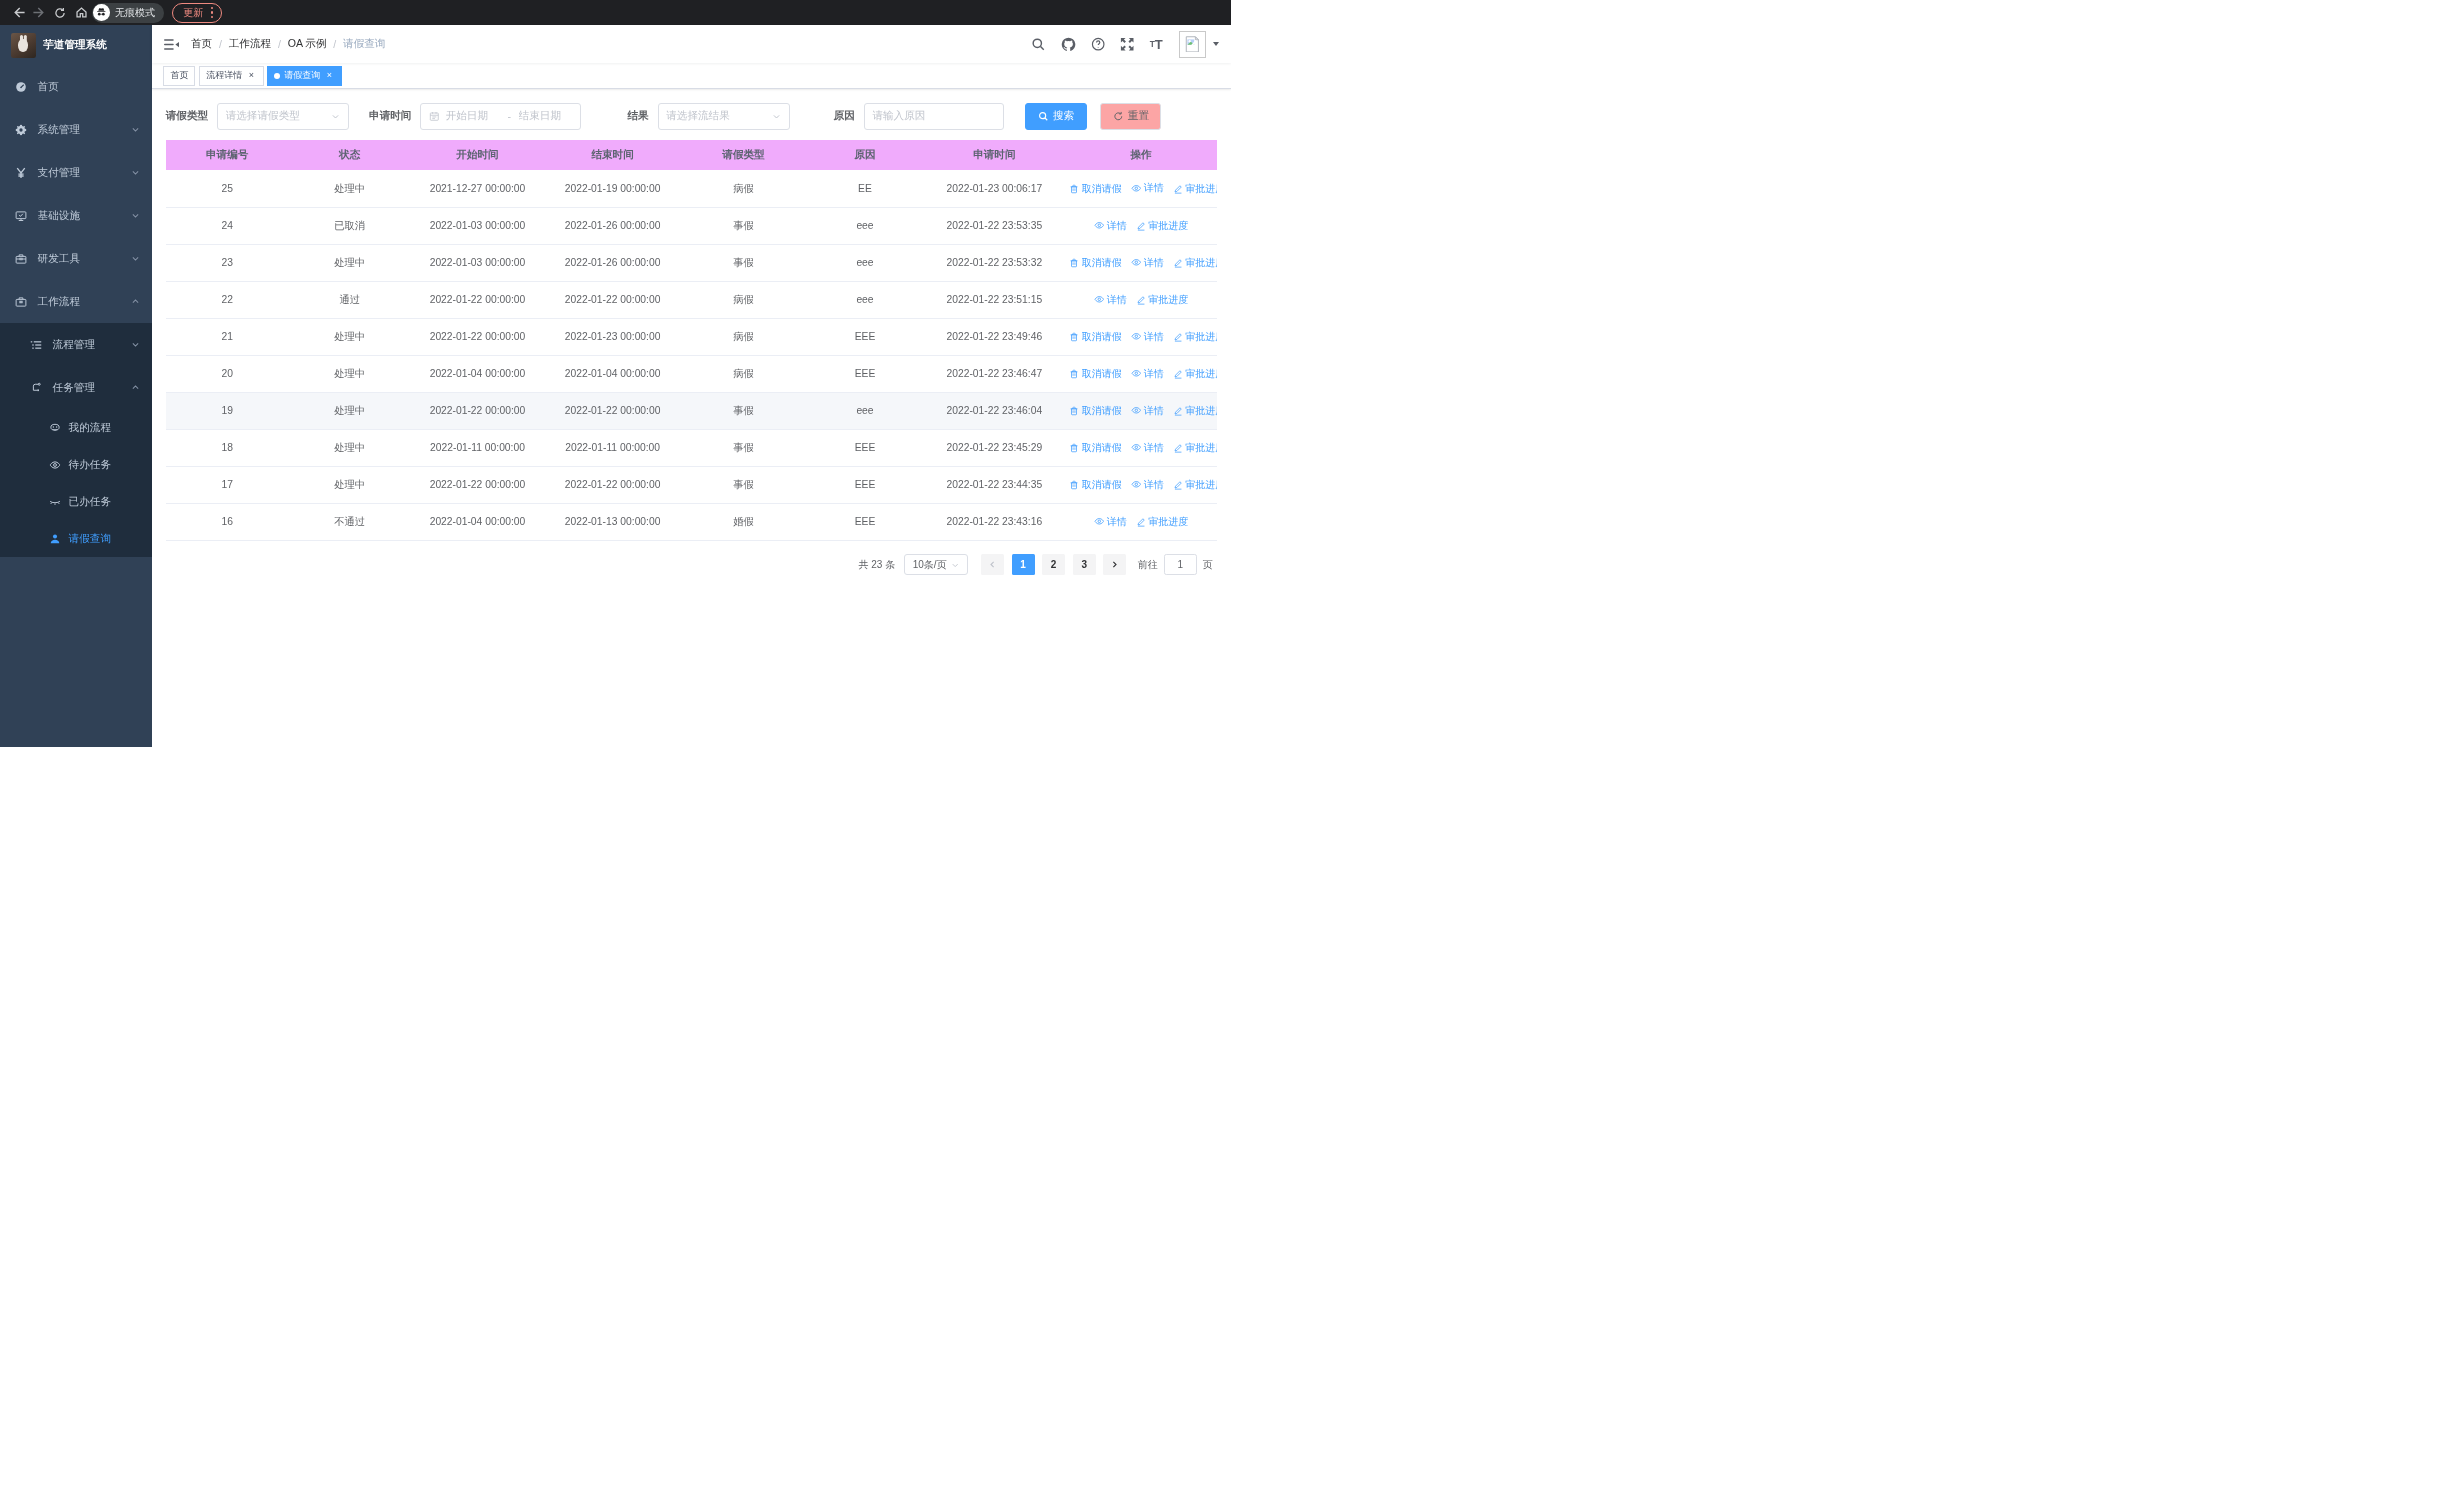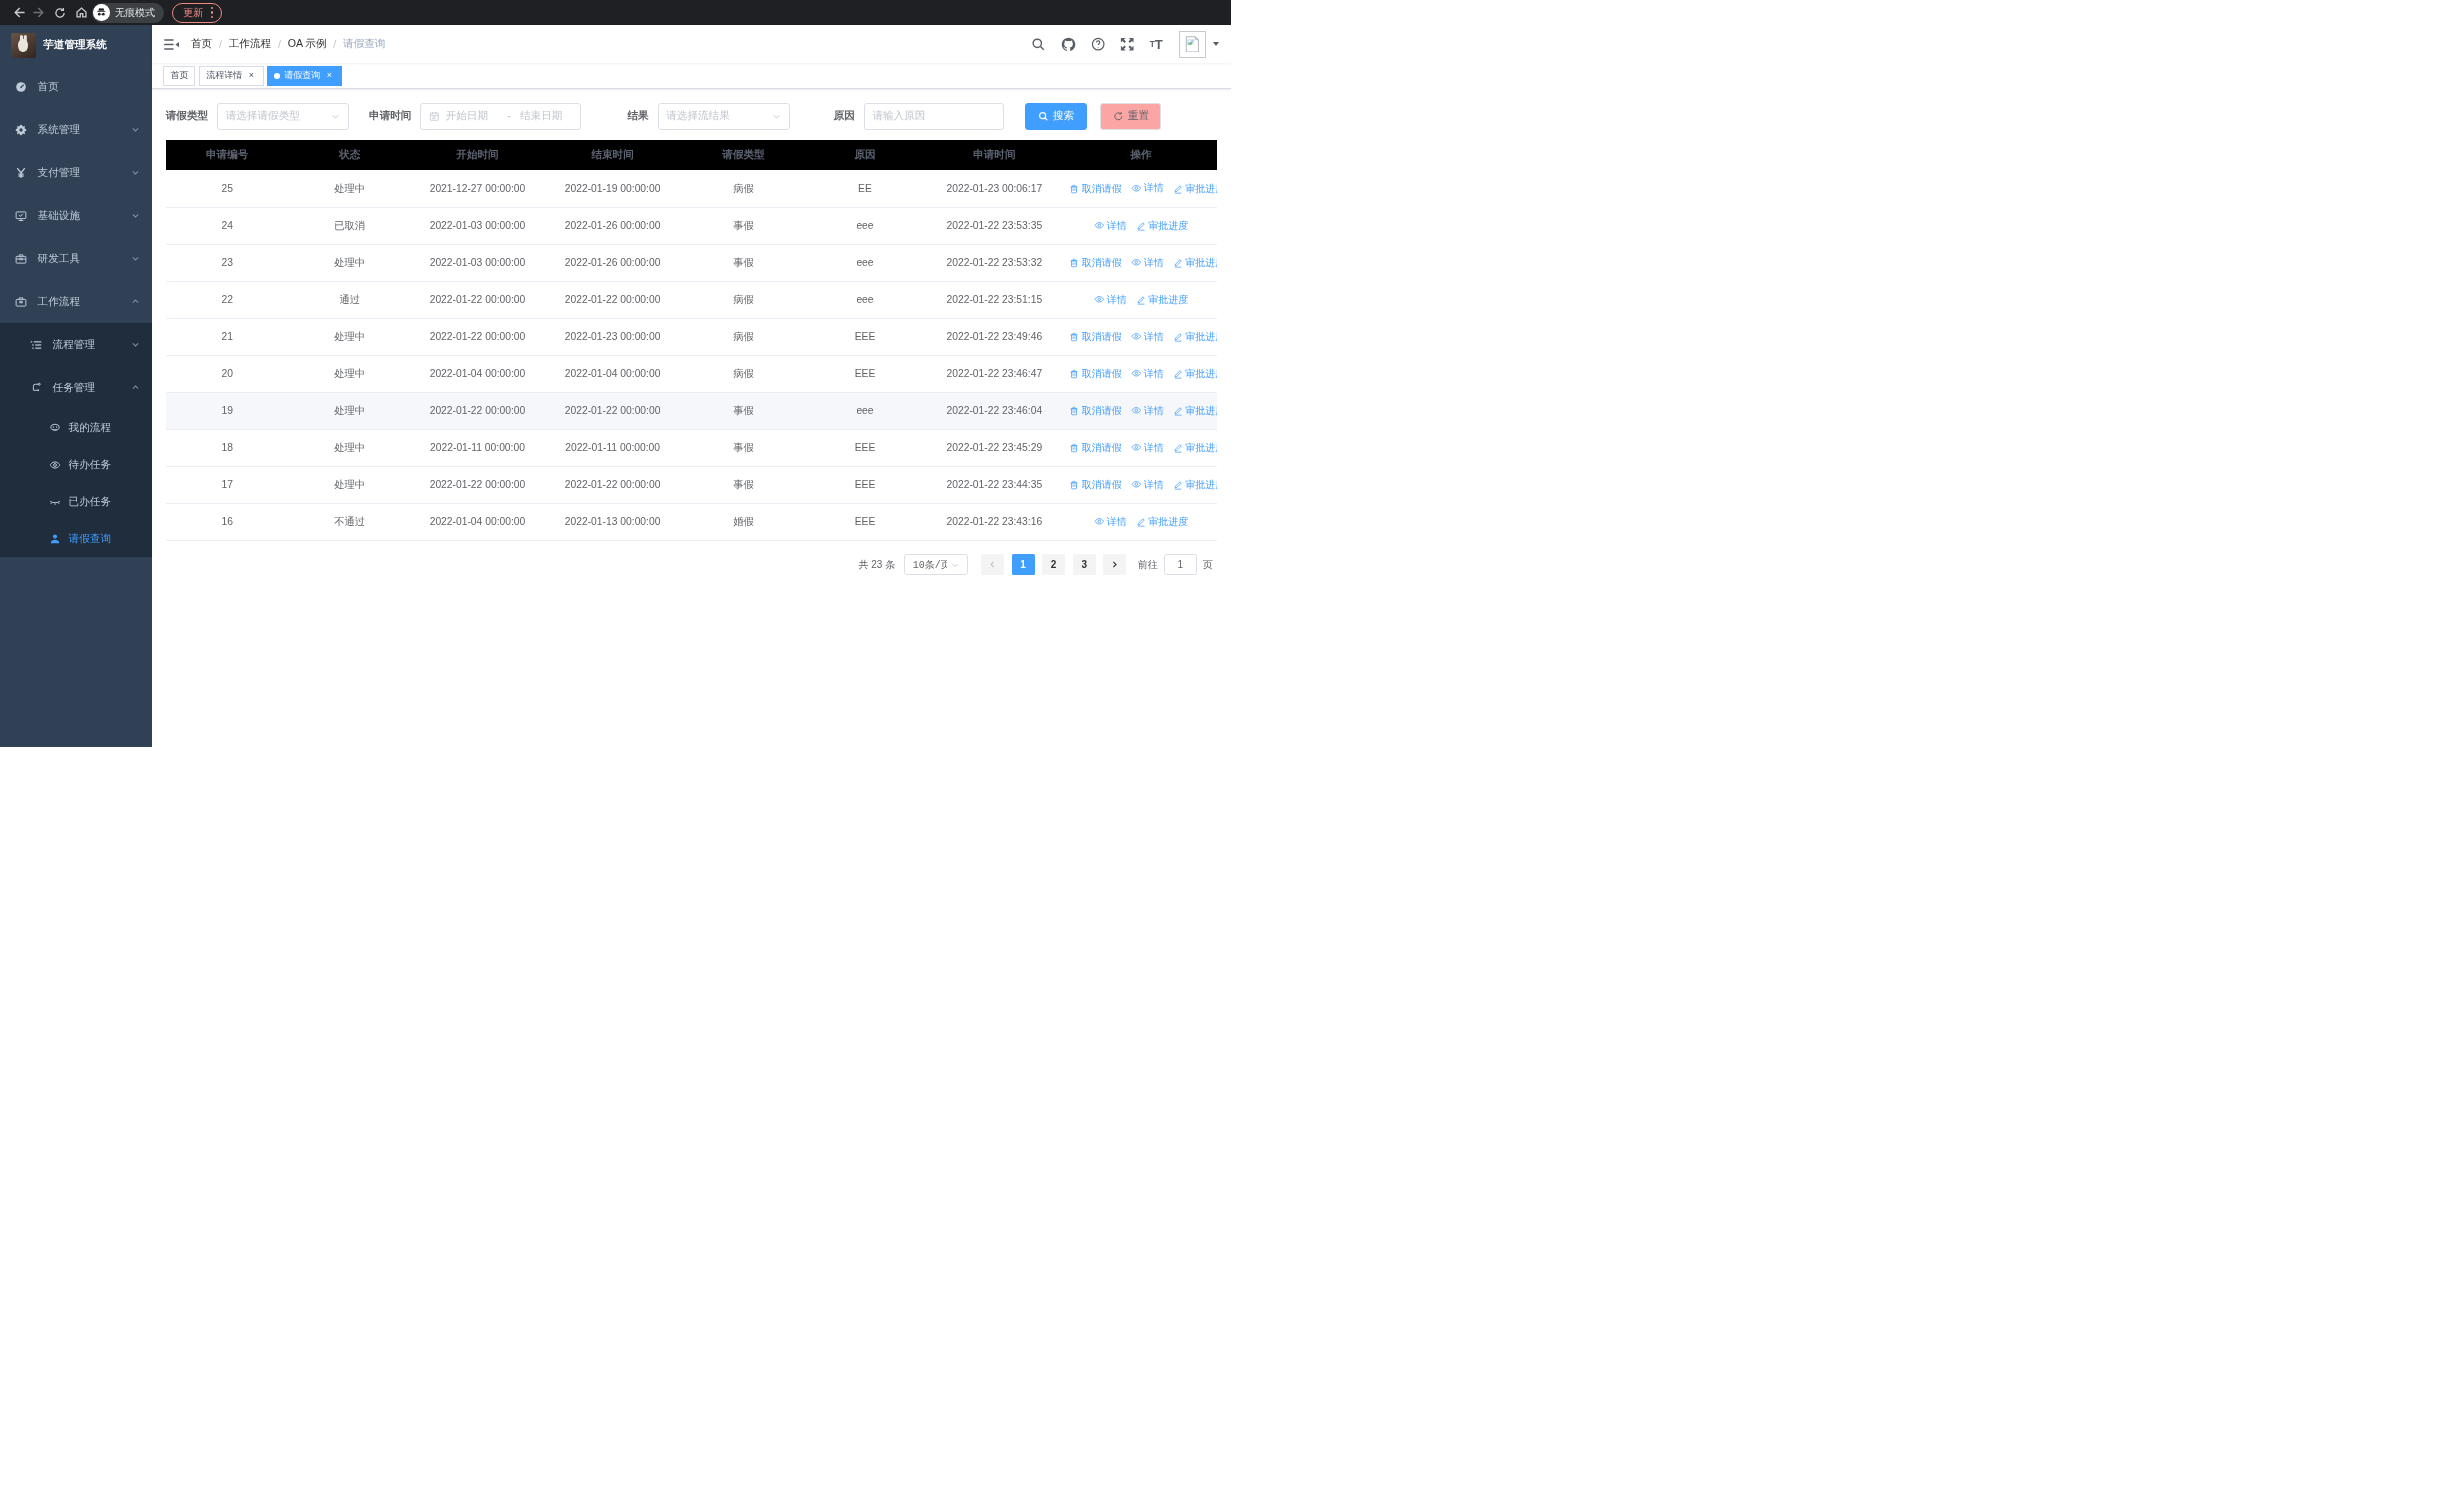--- a/index.html
+++ b/index.html
@@ -67,41 +67,41 @@
   .tag .dot { width:6px; height:6px; border-radius:50%; background:#fff; display:none; }
   .tag.active { background:#409EFF; border-color:#409EFF; color:#fff; }
   .tag.active .dot { display:inline-block; }
   .tag .tclose { font-size:9px; width:10.6px; height:10.6px; line-height:10px; text-align:center; border-radius:50%; }
 
   
   .content { flex:1; overflow:hidden; padding:13.7px 13.7px 0 13.7px; background:#fff; }
 
   .filter-row { display:flex; align-items:center; flex-wrap:nowrap; }
   .f-label { font-weight:600; color:#606266; margin-right:9px; white-space:nowrap; }
-  .ctrl { height:27px; border:0.8px solid #dcdfe6; border-radius:3px; background:#fff; display:flex; align-items:center; padding:0 7.6px; color:#c0c4cc; font-size:10.6px; cursor:pointer;font-family:Liberation Mono, monospace; }
+  .ctrl { height:27px; border:0.8px solid #dcdfe6; border-radius:3px; background:#fff; display:flex; align-items:center; padding:0 7.6px; color:#c0c4cc; font-size:10.6px; cursor:pointer; }
   .ctrl .ph { flex:1; white-space:nowrap; overflow:hidden; }
   .sel-arrow { color:#c0c4cc; display:flex; margin-left:4.6px; }
   .w-select { width:132px; margin-right:20px; }
   .w-date { width:161px; margin-right:46px; }
   .w-select2 { width:132px; margin-right:44px; }
   .w-input { width:140px; margin-right:21px; }
   .date-sep { margin:0 7.6px; color:#c0c4cc; }
   .cal-ic { color:#c0c4cc; margin-right:6px; display:flex; }
   .btn { height:27px; border-radius:3px; font-size:10.6px; display:inline-flex; align-items:center; justify-content:center; gap:4.6px; cursor:pointer; border:0.8px solid #dcdfe6; background:#fca5a5; color:#606266; padding:0 11.4px; white-space:nowrap; }
   .btn.primary { background:#409EFF; border-color:#409EFF; color:#fff;padding-left:12px; }
   .btn.reset { margin-left:13.7px; }
 
   .toolbar-row { margin-top:10.6px; display:flex; align-items:center; }
   .btn.create { height:23px; font-size:9.5px; padding:0 9px; }
   .tool-circles { margin-left:auto; display:flex; gap:7.6px; margin-right:10.6px; }
   .circ-btn { width:20.5px; height:20.5px; border-radius:50%; border:0.8px solid #e0e3e9; background:#fff; color:#5a5e66; display:flex; align-items:center; justify-content:center; cursor:pointer; }
 
   
   table.grid { width:100%; border-collapse:collapse; margin-top:10.6px; table-layout:fixed; }
-  .grid th { height:30px; background:#000000; color:#5c6370; font-weight:600; font-size:10.6px; text-align:center; }
+  .grid th { height:30px; background:#f0abfc; color:#5c6370; font-weight:600; font-size:10.6px; text-align:center; }
   .grid td { height:37px; border-bottom:0.8px solid #ebeef5; color:#606266; font-size:10.3px; text-align:center; white-space:nowrap; overflow:hidden; }
   .grid tr.highlight td { background:#f5f7fa; }
   .action-link { color:#409EFF; font-size:10px; display:inline-flex; align-items:center; gap:2.3px; margin:0 4.6px; cursor:pointer; text-decoration:none; white-space:nowrap; }
   .action-link svg { flex:0 0 auto; }
 
   
   .pager-row { display:flex; align-items:center; justify-content:flex-end; margin-top:13.7px; padding-right:4.6px; color:#606266; font-size:10px; }
   .total-label { margin-right:9px; }
   .size-select { width:64px; height:21px; margin-right:9px; font-size:10px; color:#606266; }
   .size-select .ph { color:#606266; text-align:center; }

